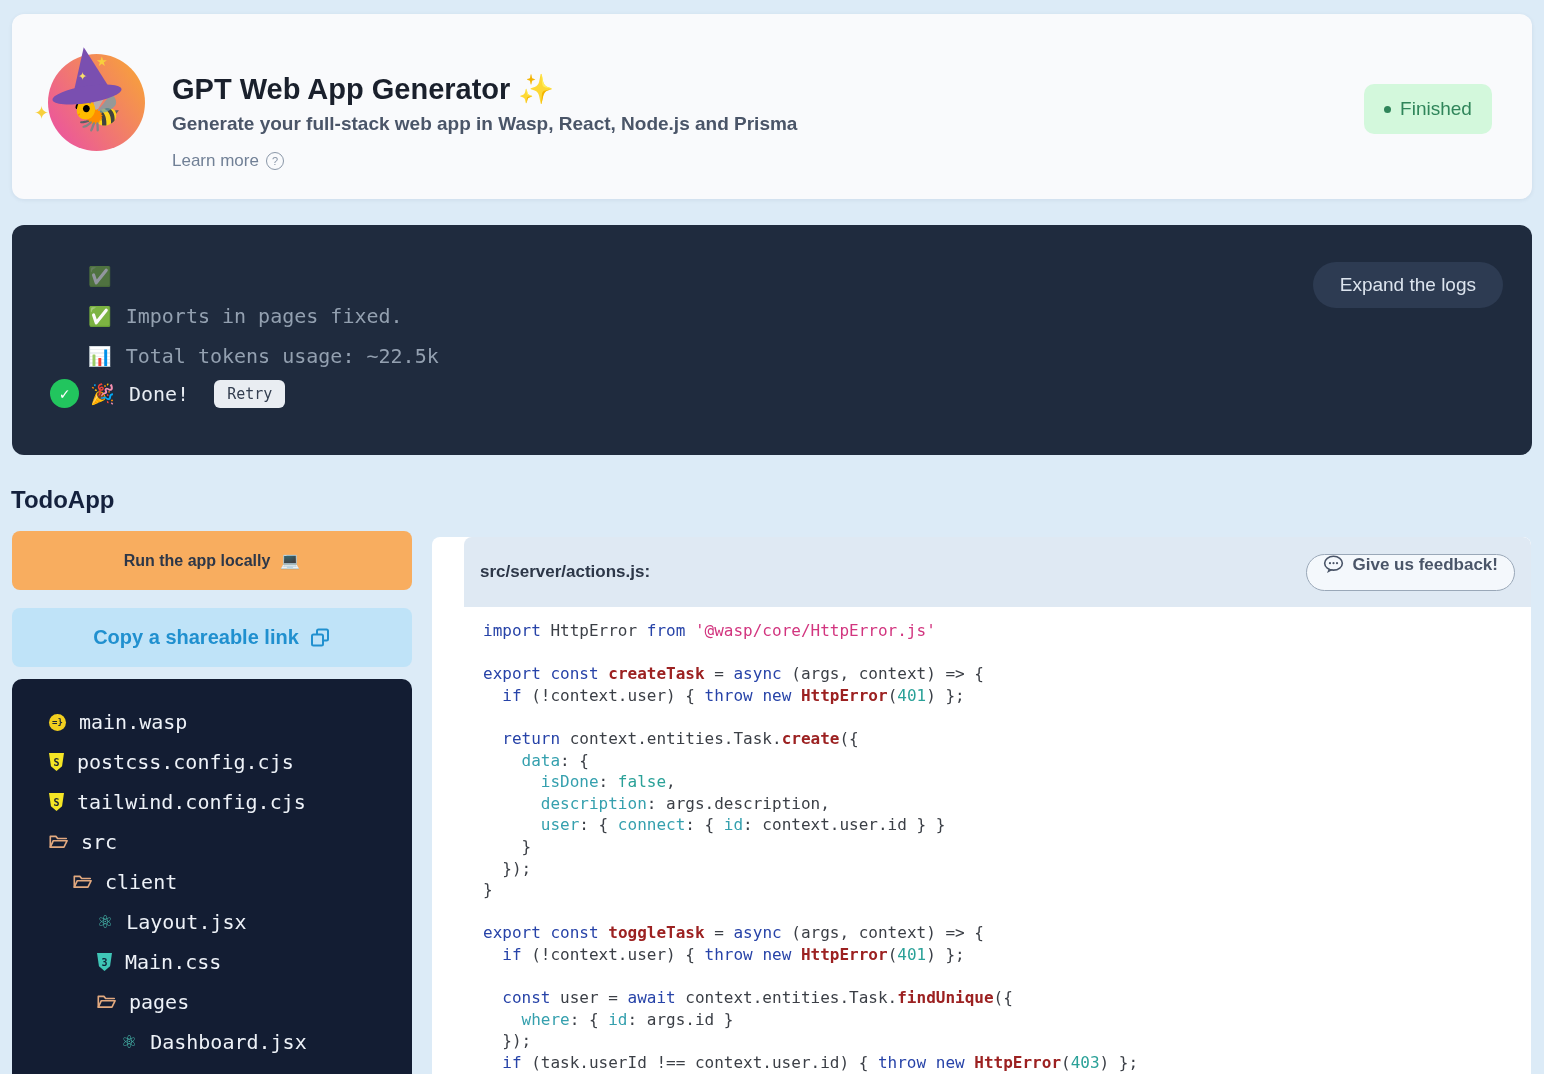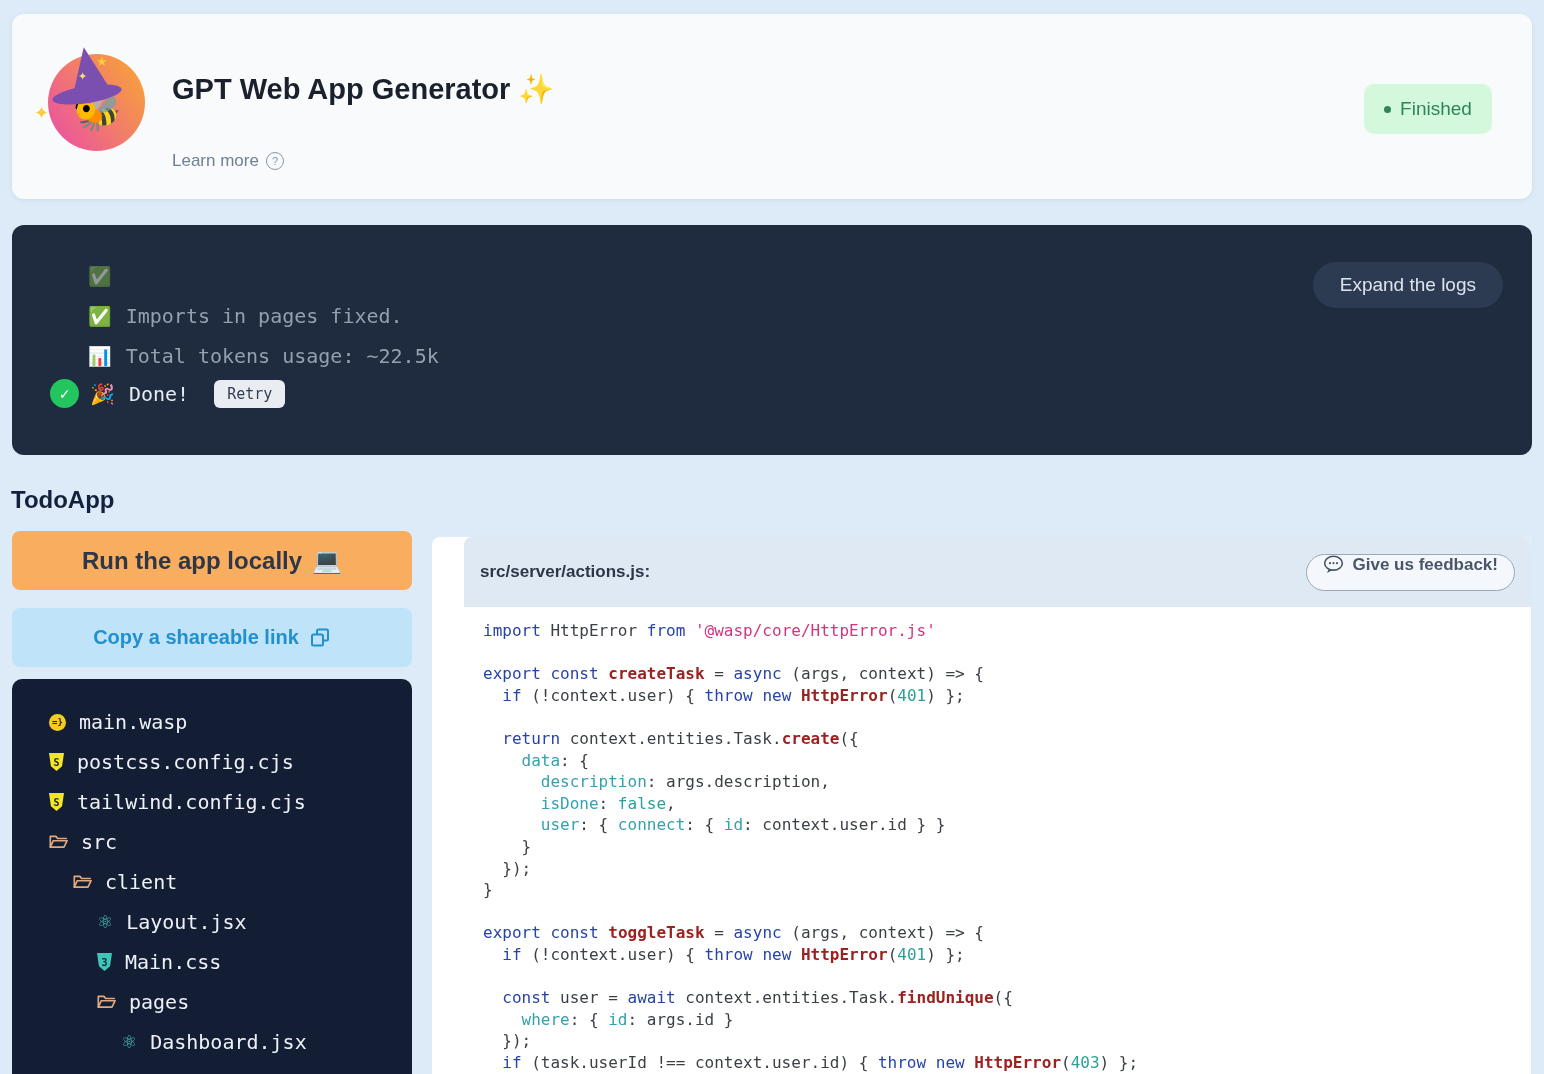--- a/index.html
+++ b/index.html
@@ -51,21 +51,21 @@
   .expand-logs-btn { position:absolute; right:29px; top:37px; height:46px; padding:11px 27px;
     background:#2d3b52; color:#dce4ee; border:none; border-radius:23px; font-size:19px;
     font-family:"Liberation Sans", sans-serif; cursor:pointer; }
 
   
   .app-name { position:absolute; left:11px; top:486px; font-size:24px; font-weight:bold; color:#14213d; }
 
   
   .run-btn { position:absolute; left:12px; top:531px; width:400px; height:59px;
     background:#f8ad5f; border:none; border-radius:8px; font-family:"Liberation Sans", sans-serif;
-    font-size:24px; font-weight:bold; color:#2d3748; cursor:pointer;
+    font-size:16px; font-weight:bold; color:#2d3748; cursor:pointer;
     display:flex; align-items:center; justify-content:center; gap:10px; }
   .share-btn { position:absolute; left:12px; top:608px; width:400px; height:59px;
     background:#bfe3f8; border:none; border-radius:8px; font-family:"Liberation Sans", sans-serif;
     font-size:20px; font-weight:bold; color:#2090cf; cursor:pointer;
     display:flex; align-items:center; justify-content:center; gap:10px; }
 
   .file-tree { position:absolute; left:12px; top:679px; width:400px; height:395px;
     background:#131d33; border-radius:10px 10px 0 0; padding-top:23px; overflow:hidden;
     font-family:"DejaVu Sans Mono", monospace; }
   .tree-row { display:flex; align-items:center; height:40px; gap:13px; cursor:pointer;
@@ -111,20 +111,21 @@
       <span class="bee">🐝</span>
       <div class="hat-cone"></div>
       <div class="hat-brim"></div>
       <span class="star s1">✦</span>
       <span class="star s2">★</span>
       <span class="star s3">✦</span>
     </div>
     <div class="app-title">
       <span>GPT Web App Generator</span> <span>✨</span>
     </div>
+    <div class="app-subtitle">Generate your full-stack web app in Wasp, React, Node.js and Prisma</div>
     <div class="learn-more">
       <span>Learn more</span>
       <span class="qmark">?</span>
     </div>
     <div class="status-badge">
       <span class="dot"></span>
       <span>Finished</span>
     </div>
   </div>
 
@@ -230,22 +231,22 @@
       </button>
     </div>
     <div class="code-body" id="code-block">
         <div class="code-line"><span class="tok-kw">import</span><span class="tok-pl"> HttpError </span><span class="tok-kw">from</span><span class="tok-pl"> </span><span class="tok-str">'@wasp/core/HttpError.js'</span></div>
         <div class="code-line"> </div>
         <div class="code-line"><span class="tok-kw">export</span><span class="tok-pl"> </span><span class="tok-kw">const</span><span class="tok-pl"> </span><span class="tok-fn">createTask</span><span class="tok-pl"> = </span><span class="tok-kw">async</span><span class="tok-pl"> (args, context) =&gt; {</span></div>
         <div class="code-line"><span class="tok-pl">  </span><span class="tok-kw">if</span><span class="tok-pl"> (!context.user) { </span><span class="tok-kw">throw</span><span class="tok-pl"> </span><span class="tok-kw">new</span><span class="tok-pl"> </span><span class="tok-fn">HttpError</span><span class="tok-pl">(</span><span class="tok-num">401</span><span class="tok-pl">) };</span></div>
         <div class="code-line"> </div>
         <div class="code-line"><span class="tok-pl">  </span><span class="tok-kw">return</span><span class="tok-pl"> context.entities.Task.</span><span class="tok-fn">create</span><span class="tok-pl">({</span></div>
         <div class="code-line"><span class="tok-pl">    </span><span class="tok-attr">data</span><span class="tok-pl">: {</span></div>
+        <div class="code-line"><span class="tok-pl">      </span><span class="tok-attr">isDone</span><span class="tok-pl">: </span><span class="tok-lit">false</span><span class="tok-pl">,</span></div>
         <div class="code-line"><span class="tok-pl">      </span><span class="tok-attr">description</span><span class="tok-pl">: args.description,</span></div>
-        <div class="code-line"><span class="tok-pl">      </span><span class="tok-attr">isDone</span><span class="tok-pl">: </span><span class="tok-lit">false</span><span class="tok-pl">,</span></div>
         <div class="code-line"><span class="tok-pl">      </span><span class="tok-attr">user</span><span class="tok-pl">: { </span><span class="tok-attr">connect</span><span class="tok-pl">: { </span><span class="tok-attr">id</span><span class="tok-pl">: context.user.id } }</span></div>
         <div class="code-line"><span class="tok-pl">    }</span></div>
         <div class="code-line"><span class="tok-pl">  });</span></div>
         <div class="code-line"><span class="tok-pl">}</span></div>
         <div class="code-line"> </div>
         <div class="code-line"><span class="tok-kw">export</span><span class="tok-pl"> </span><span class="tok-kw">const</span><span class="tok-pl"> </span><span class="tok-fn">toggleTask</span><span class="tok-pl"> = </span><span class="tok-kw">async</span><span class="tok-pl"> (args, context) =&gt; {</span></div>
         <div class="code-line"><span class="tok-pl">  </span><span class="tok-kw">if</span><span class="tok-pl"> (!context.user) { </span><span class="tok-kw">throw</span><span class="tok-pl"> </span><span class="tok-kw">new</span><span class="tok-pl"> </span><span class="tok-fn">HttpError</span><span class="tok-pl">(</span><span class="tok-num">401</span><span class="tok-pl">) };</span></div>
         <div class="code-line"> </div>
         <div class="code-line"><span class="tok-pl">  </span><span class="tok-kw">const</span><span class="tok-pl"> user = </span><span class="tok-kw">await</span><span class="tok-pl"> context.entities.Task.</span><span class="tok-fn">findUnique</span><span class="tok-pl">({</span></div>
         <div class="code-line"><span class="tok-pl">    </span><span class="tok-attr">where</span><span class="tok-pl">: { </span><span class="tok-attr">id</span><span class="tok-pl">: args.id }</span></div>

